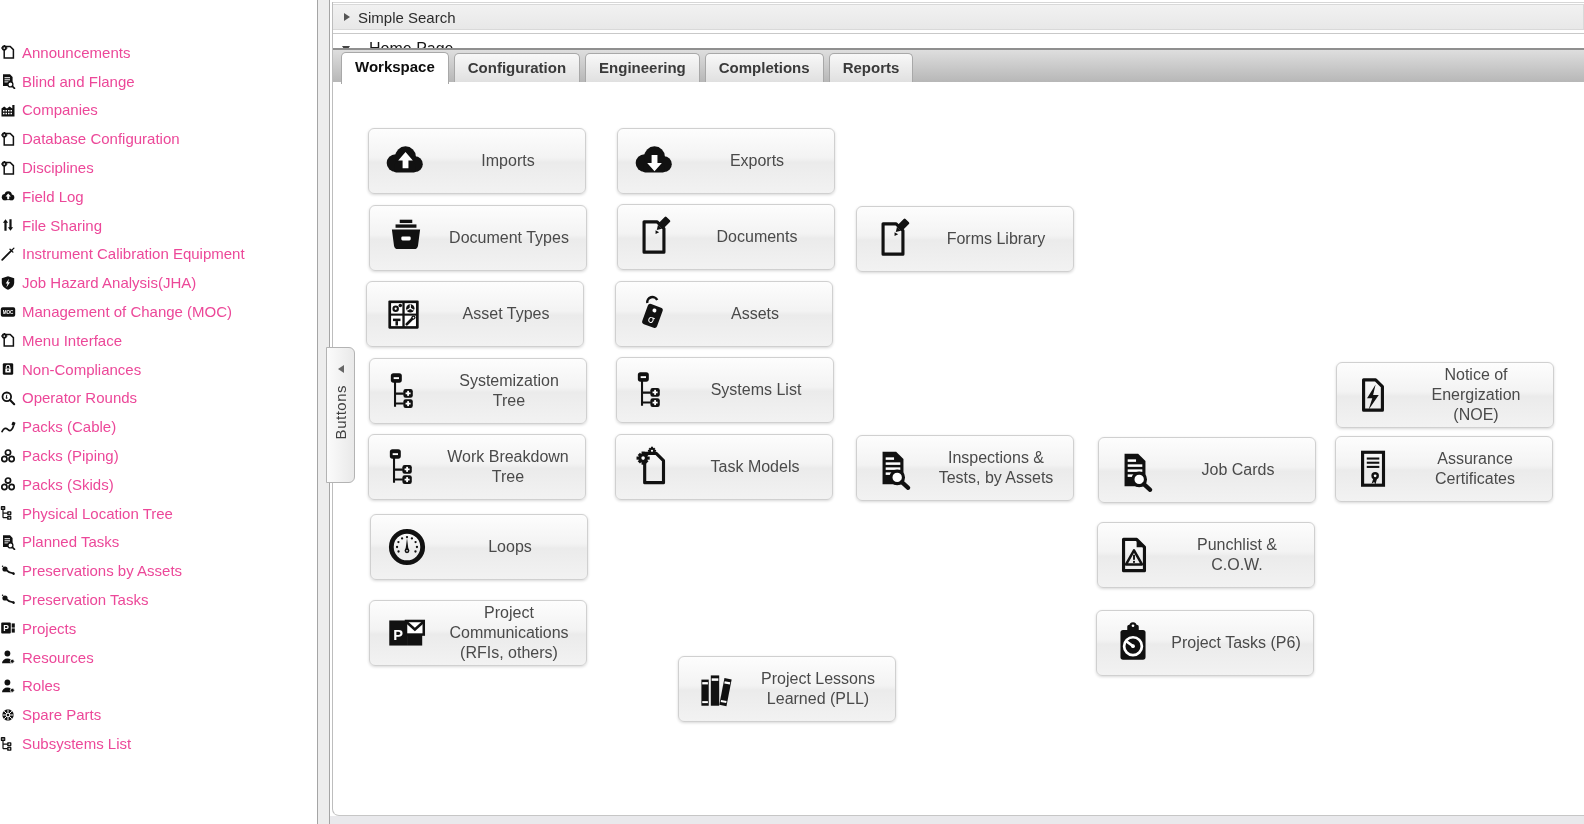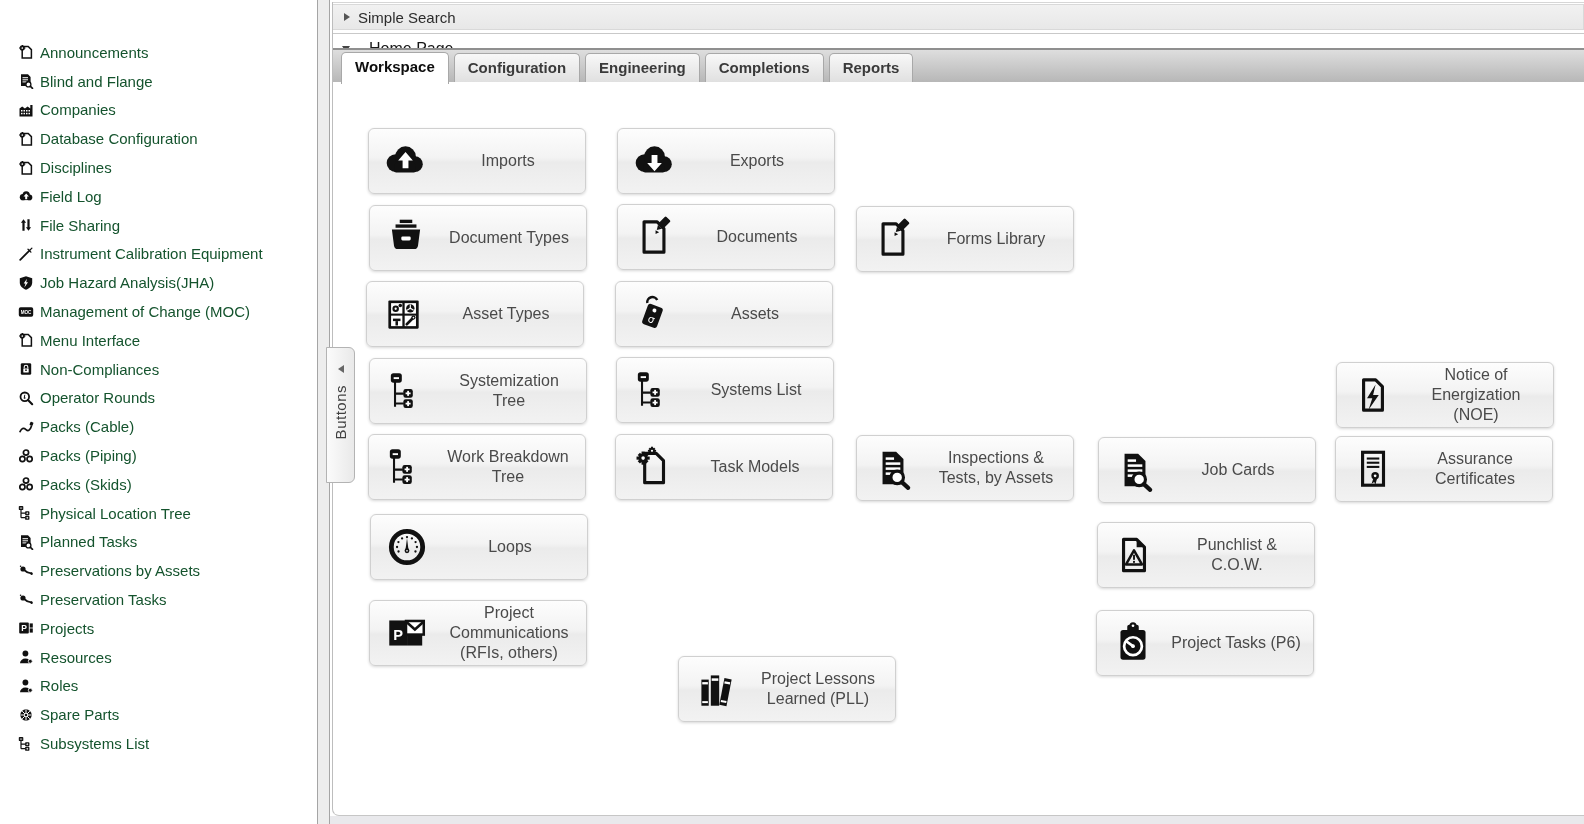--- a/index.html
+++ b/index.html
@@ -8,22 +8,22 @@
     width:1584px; height:824px; overflow:hidden; position:relative;
     background:#ffffff; font-family:"Liberation Sans", sans-serif;
     -webkit-font-smoothing:antialiased;
   }
   
   .sidebar {
     position:absolute; left:0; top:0; width:317px; height:824px;
     background:#fff; padding-top:38px;
   }
   .side-item {
-    display:flex; align-items:center; height:28.8px; padding-left:18px;
-    font-size:15px; color:#14532d; cursor:pointer; white-space:nowrap;
+    display:flex; align-items:center; height:28.8px; padding-left:0;
+    font-size:15px; color:#ec4899; cursor:pointer; white-space:nowrap;
   }
   .side-item svg { width:16px; height:16px; margin-right:6px; flex:none; }
   
   .splitter {
     position:absolute; left:317px; top:0; width:13px; height:824px;
     background:#ededed; border-left:1px solid #a5a5a5; border-right:1px solid #a5a5a5;
   }
   
   .main { position:absolute; left:330px; top:0; right:0; height:604px; background:#fff; }
   .main-left-line { position:absolute; left:2px; top:2px; bottom:8px; border-left:1px solid #bdbdbd; z-index:1; }

